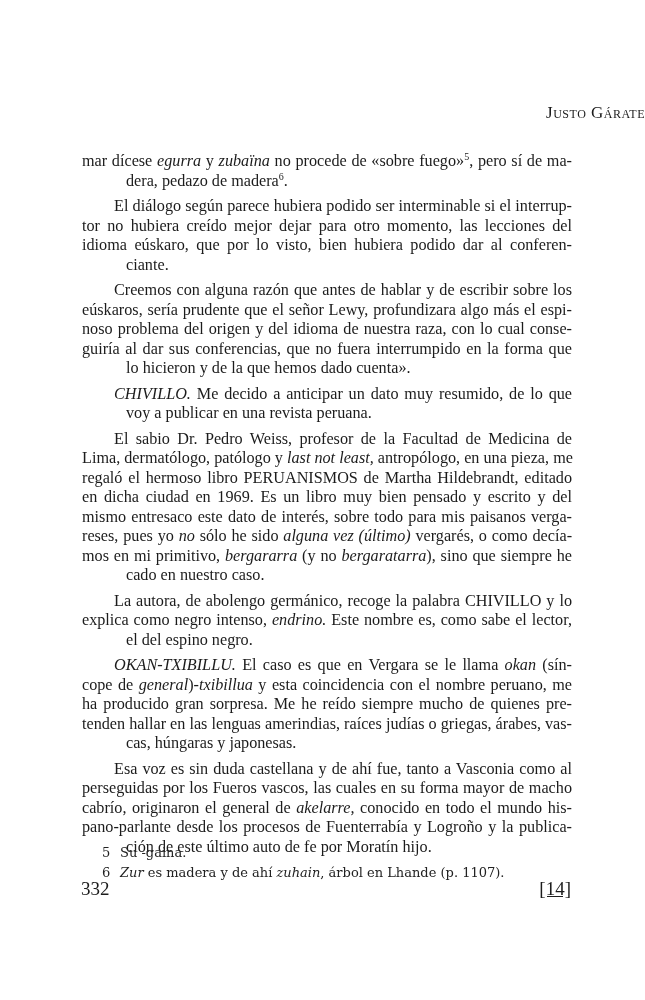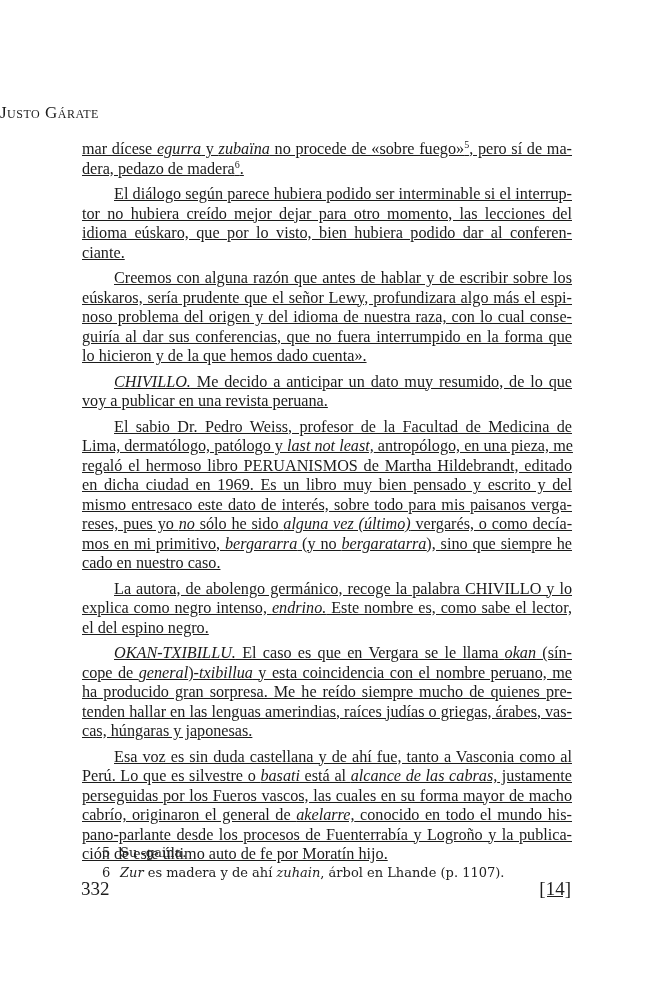--- a/index.html
+++ b/index.html
@@ -1,41 +1,41 @@
 <!DOCTYPE html>
 <html><head>
 <meta charset="utf-8">
 <style>
   html, body { margin: 0; padding: 0; background: #ffffff; }
   body { width: 645px; height: 1000px; position: relative; overflow: hidden;
          font-family: "Liberation Serif", "DejaVu Serif", serif; color: #1c1c1c; }
-  .header { position: absolute; top: 103px; left: 0; width: 645px; text-align: left;
+  .header { position: absolute; top: 103px; left: 0; width: 645px; text-align: right;
             font-size: 17px; letter-spacing: 0.5px; font-variant: small-caps; }
   .body-text { position: absolute; left: 82px; width: 490px; font-size: 16.2px; }
   .line { height: 19.5px; line-height: 19.5px; white-space: nowrap; text-align: justify;
           text-align-last: justify; }
-  .line.last { text-align-last: left; }
+  .line.last { text-align-last: left; margin-left: 44px; }
   .line.indent { padding-left: 32px; }
   .para-gap { height: 6px; }
   i { font-style: italic; }
   sup { font-size: 10px; vertical-align: 6px; line-height: 0; }
   .footnotes { position: absolute; left: 102px; top: 843px; font-family: "DejaVu Serif", serif;
                font-size: 13px; color: #222; }
   .fn { height: 20px; line-height: 20px; white-space: nowrap; }
   .fn .num { display: inline-block; width: 18px; }
   .folio { position: absolute; top: 878px; font-size: 19px; }
   .folio.left { left: 81px; }
   .folio.right { right: 74px; text-decoration: underline; }
 </style>
 </head>
 <body>
 
 <div class="header">Justo Gárate</div>
 
-<div class="body-text" id="body-text" style="top:140px;text-decoration:underline;">
+<div class="body-text" id="body-text" style="top:152px;">
     <div>
       <div class="line"><span>mar dícese </span><i>egurra</i><span> y </span><i>zubaïna</i><span> no procede de «sobre fuego»</span><sup>5</sup><span>, pero sí de ma-</span></div>
       <div class="line last"><span>dera, pedazo de madera</span><sup>6</sup><span>.</span></div>
     </div>
     <div class="para-gap"></div>
     <div>
       <div class="line indent"><span>El diálogo según parece hubiera podido ser interminable si el interrup-</span></div>
       <div class="line"><span>tor no hubiera creído mejor dejar para otro momento, las lecciones del</span></div>
       <div class="line"><span>idioma eúskaro, que por lo visto, bien hubiera podido dar al conferen-</span></div>
       <div class="line last"><span>ciante.</span></div>
@@ -74,21 +74,20 @@
     <div>
       <div class="line indent"><i>OKAN-TXIBILLU.</i><span>  El caso es que en Vergara se le llama </span><i>okan</i><span> (sín-</span></div>
       <div class="line"><span>cope de </span><i>general</i><span>)-</span><i>txibillua</i><span> y esta coincidencia con el nombre peruano, me</span></div>
       <div class="line"><span>ha producido gran sorpresa. Me he reído siempre mucho de quienes pre-</span></div>
       <div class="line"><span>tenden hallar en las lenguas amerindias, raíces judías o griegas, árabes, vas-</span></div>
       <div class="line last"><span>cas, húngaras y japonesas.</span></div>
     </div>
     <div class="para-gap"></div>
     <div>
       <div class="line indent"><span>Esa voz es sin duda castellana y de ahí fue, tanto a Vasconia como al</span></div>
-      <div class="line"><span>Perú. Lo que es silvestre o </span><i>basati</i><span> está al </span><i>alcance de las cabras,</i><span> justamente</span></div>
       <div class="line"><span>perseguidas por los Fueros vascos, las cuales en su forma mayor de macho</span></div>
       <div class="line"><span>cabrío, originaron el general de </span><i>akelarre,</i><span> conocido en todo el mundo his-</span></div>
       <div class="line"><span>pano-parlante desde los procesos de Fuenterrabía y Logroño y la publica-</span></div>
       <div class="line last"><span>ción de este último auto de fe por Moratín hijo.</span></div>
     </div>
   </div>
 
 <div class="footnotes" id="footnotes">
     <div class="fn"><span class="num">5</span><span>Su -gaina.</span></div>
     <div class="fn"><span class="num">6</span><i>Zur</i><span> es madera y de ahí </span><i>zuhain</i><span>, árbol en Lhande (p. 1107).</span></div>

